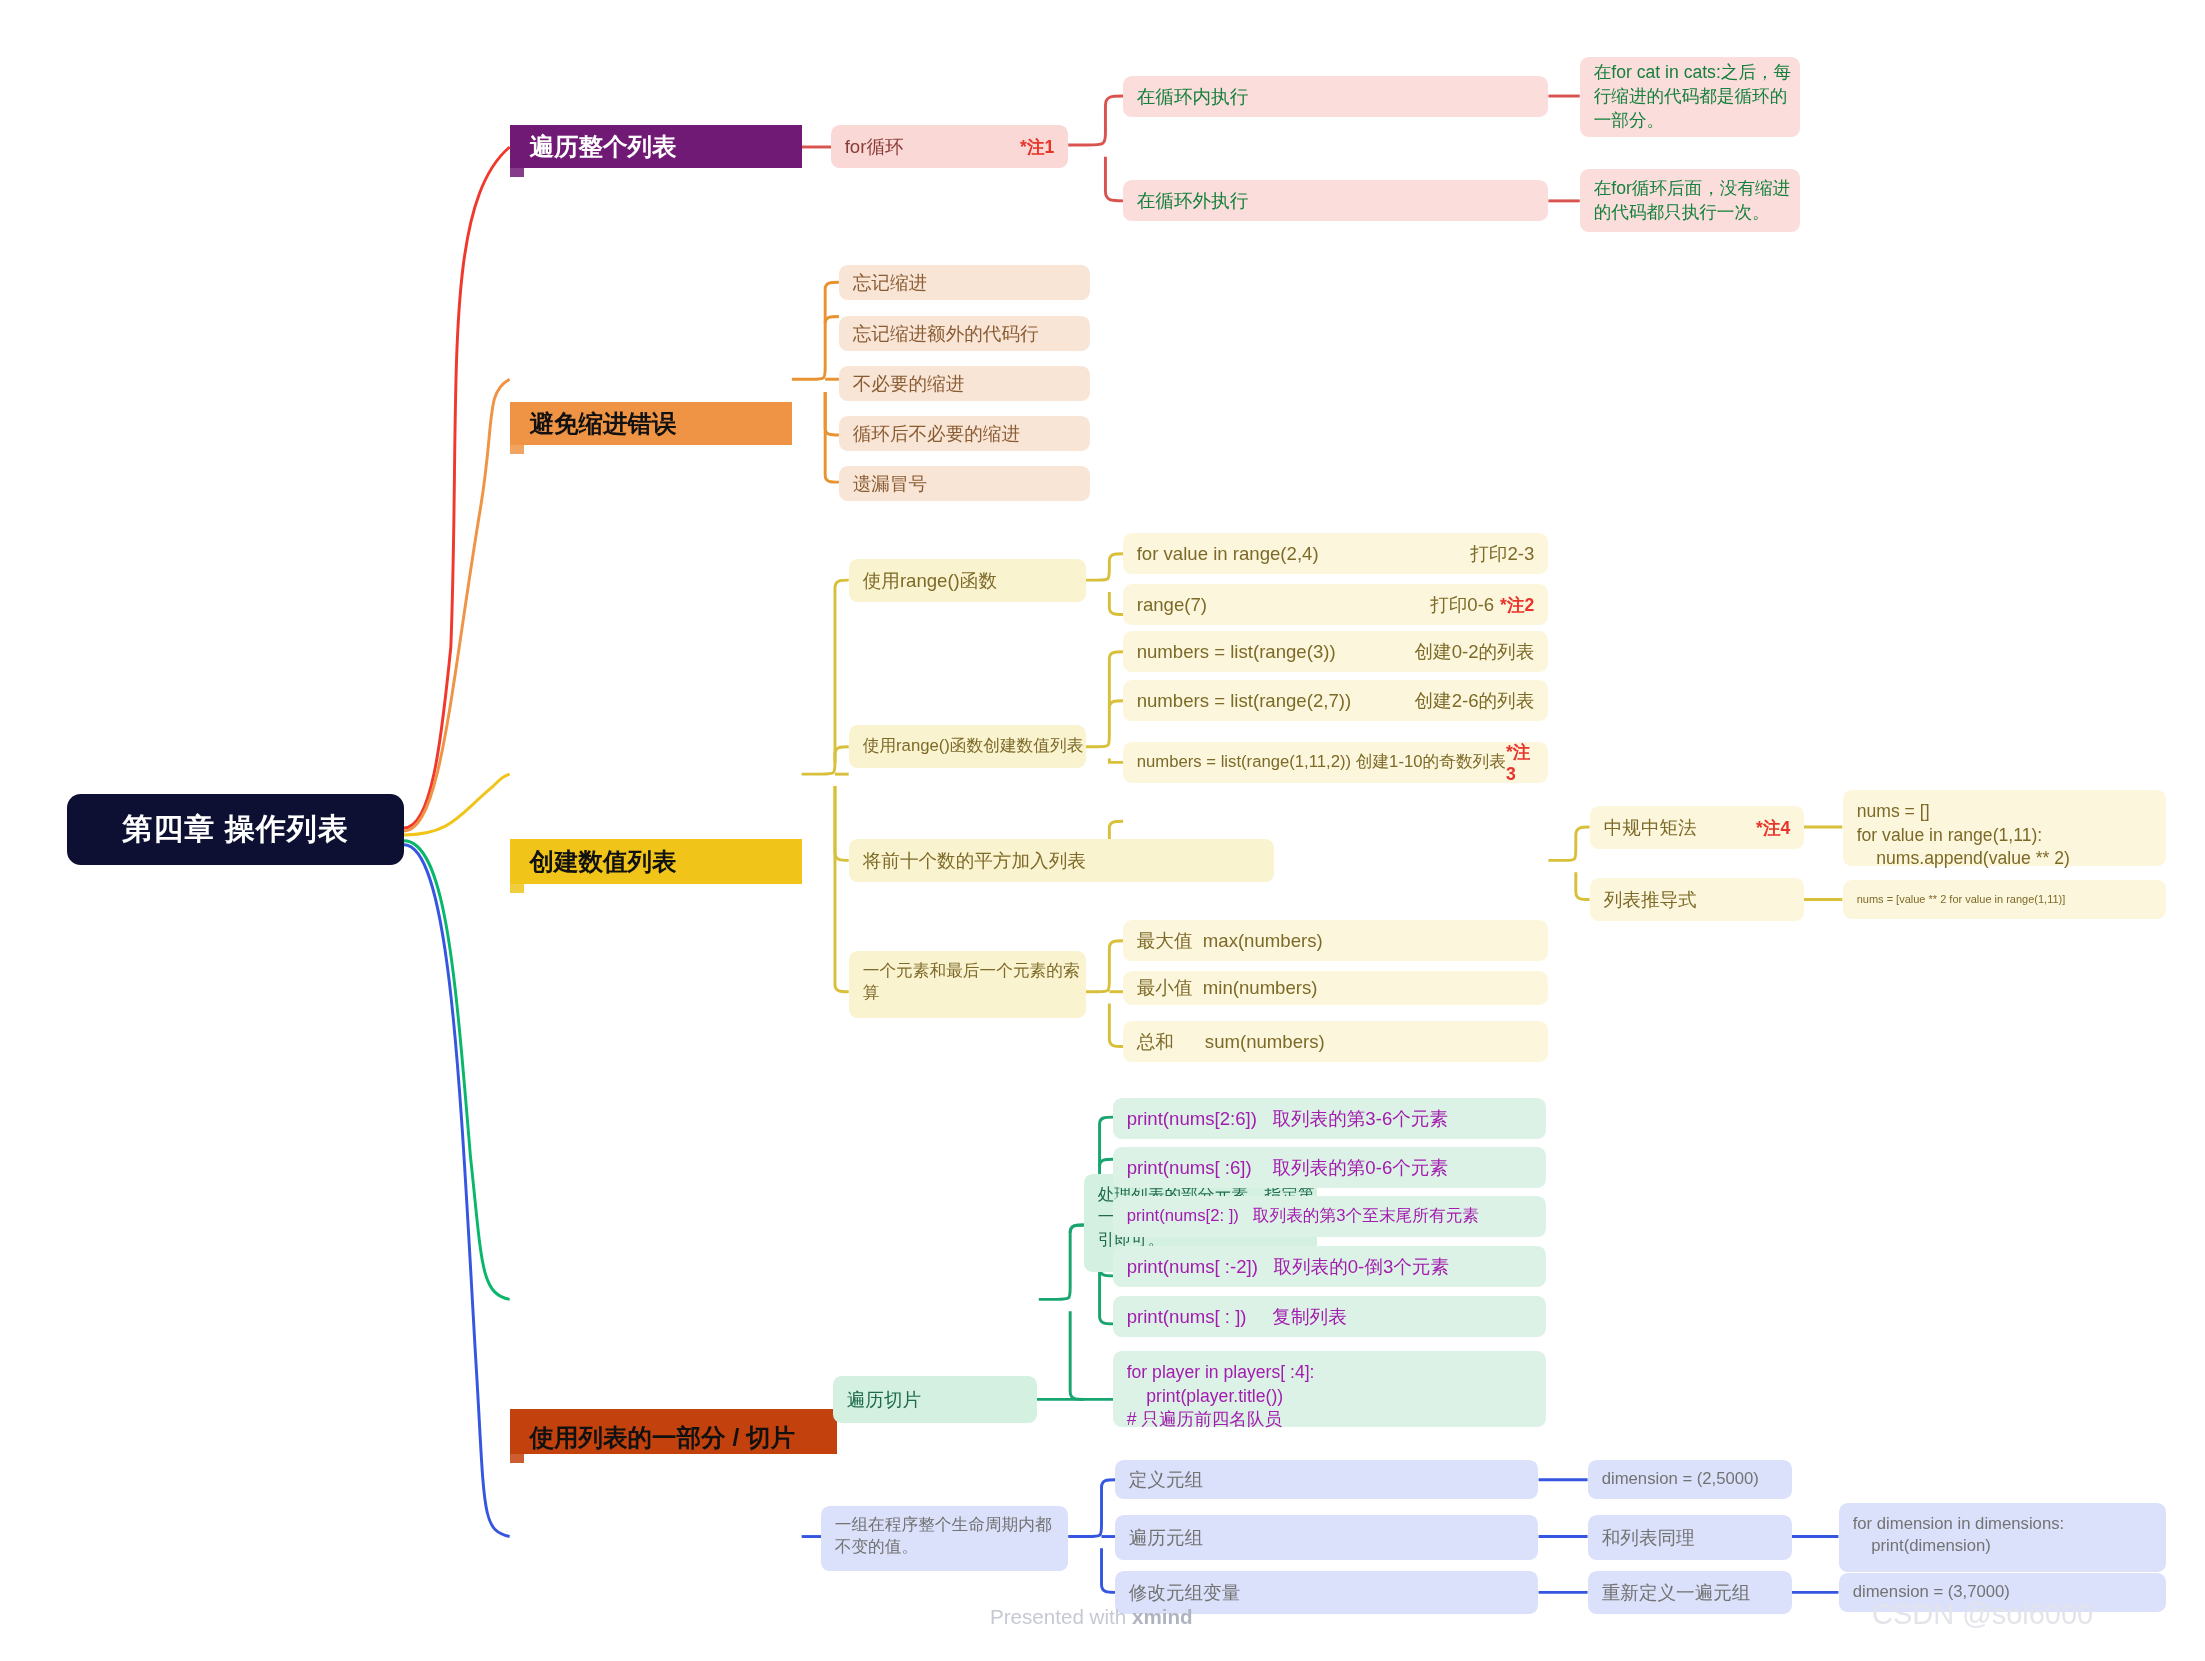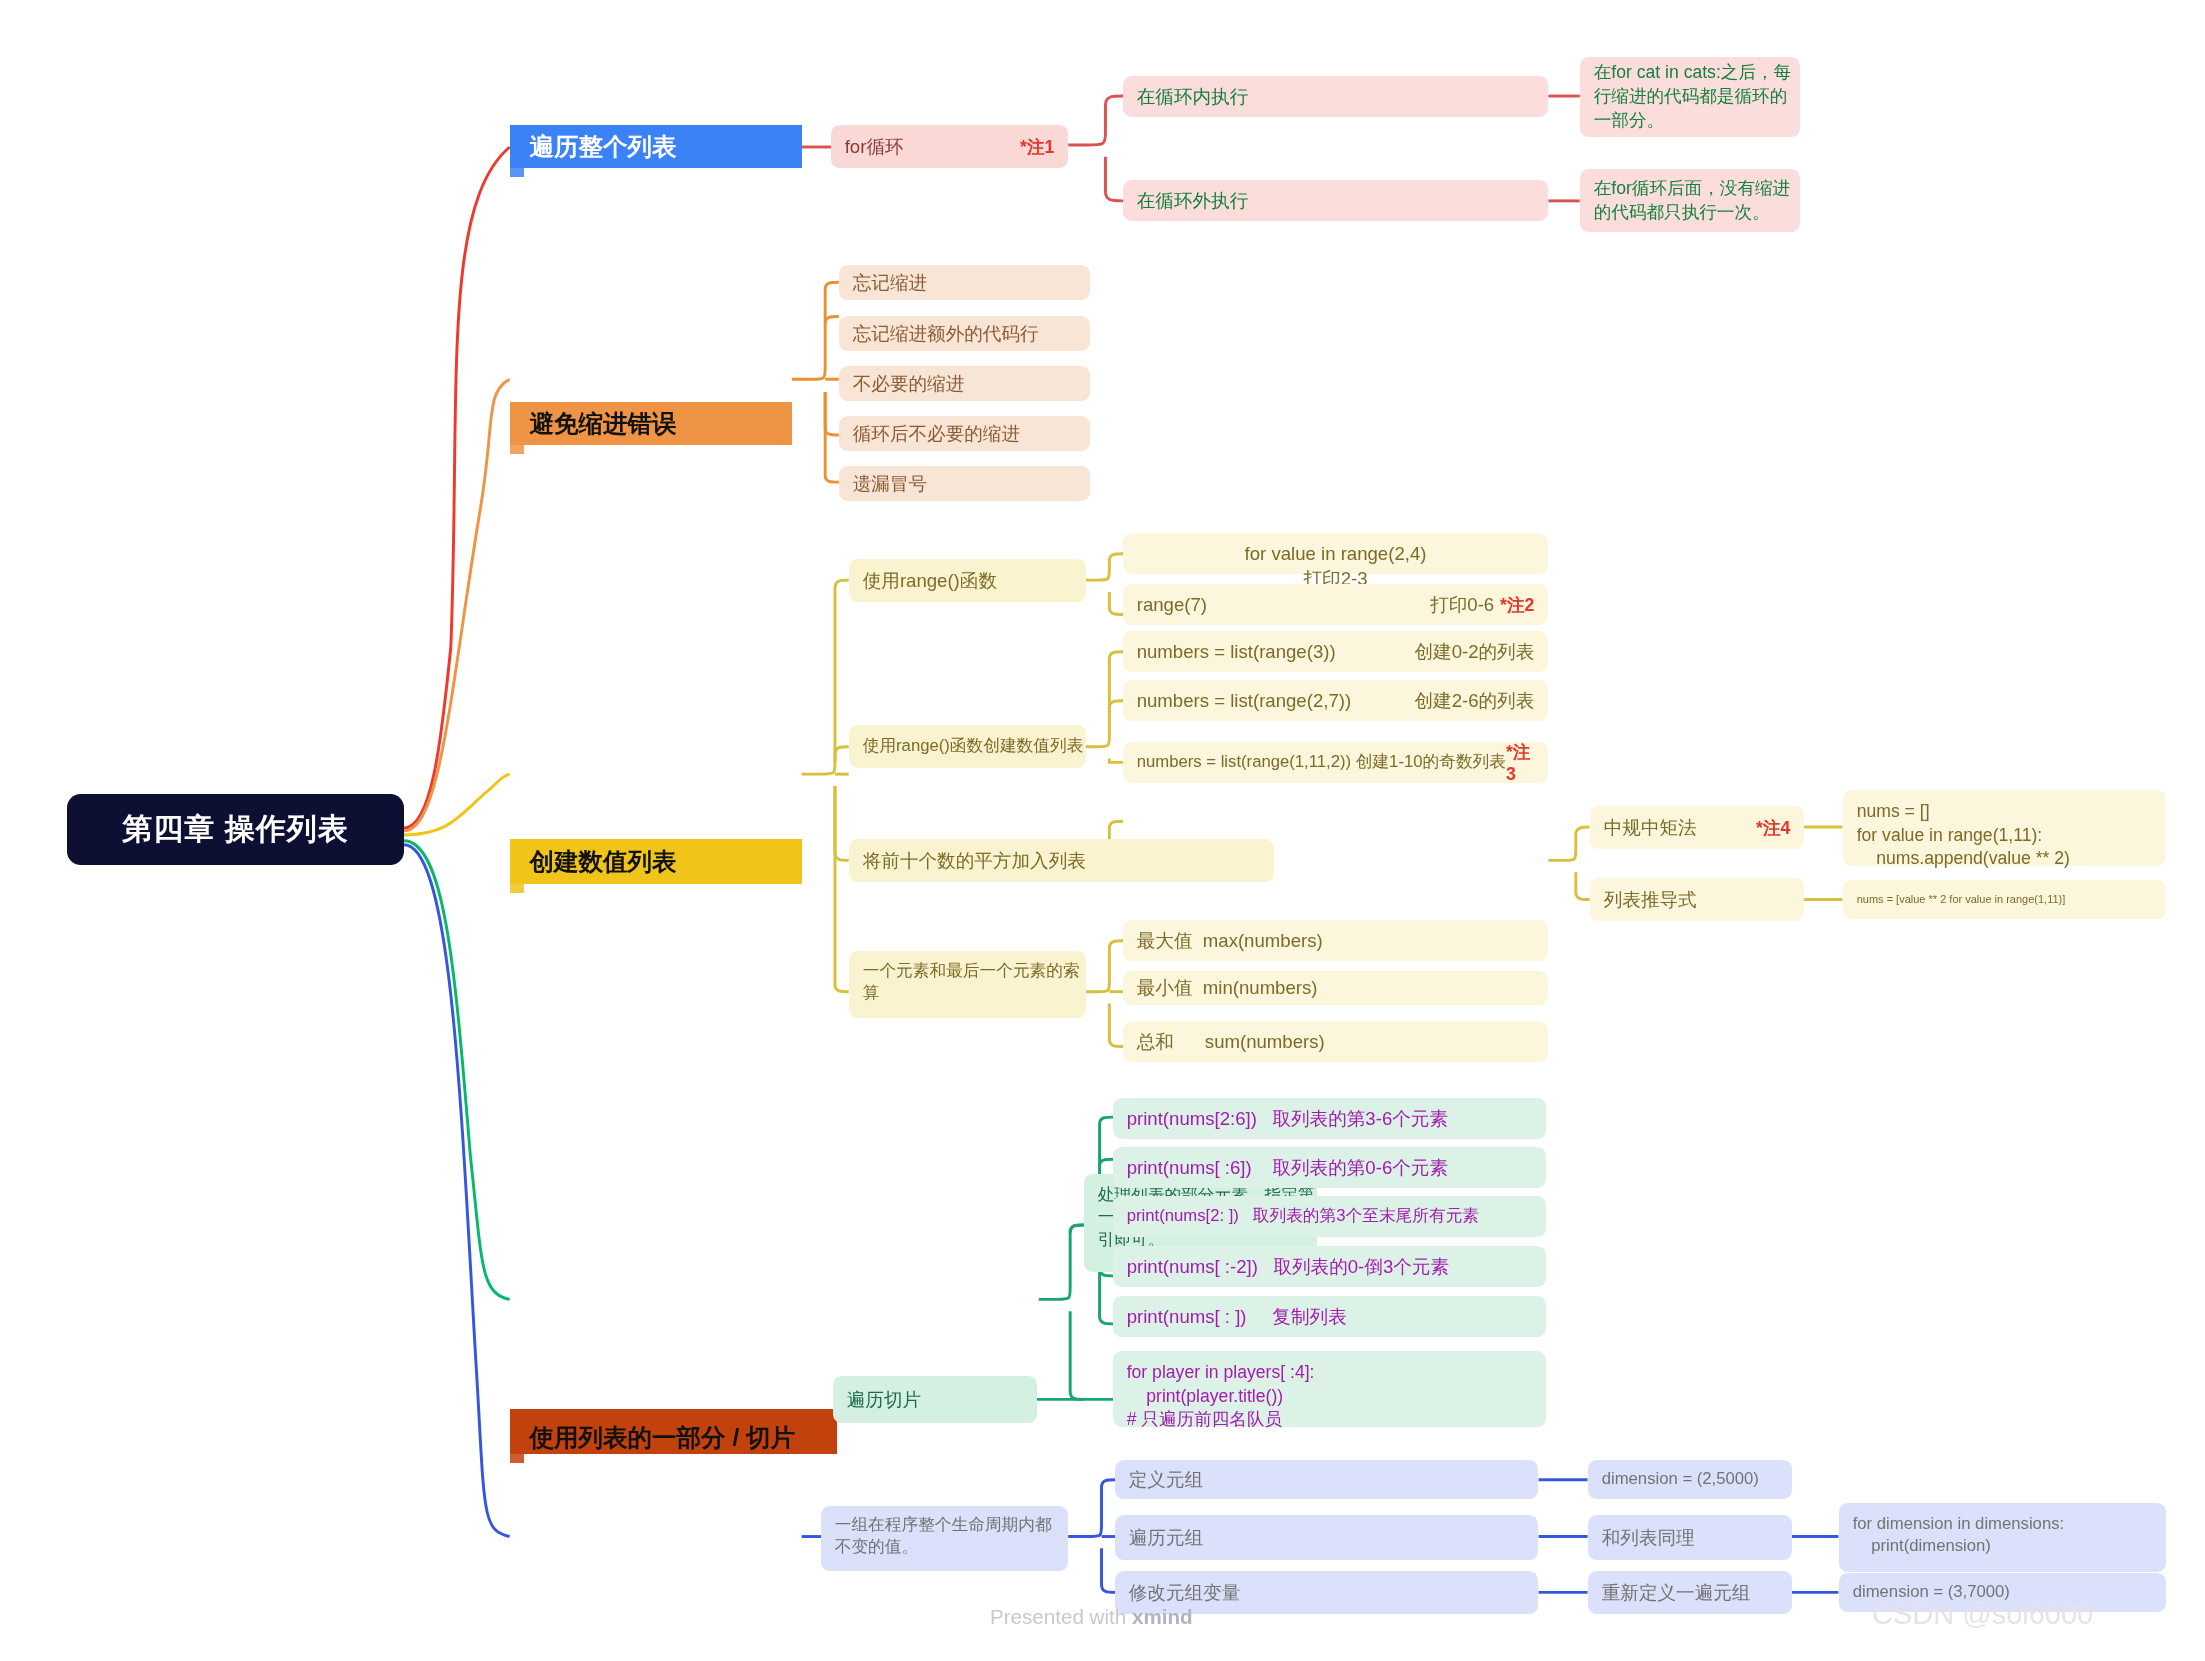--- a/index.html
+++ b/index.html
@@ -22,21 +22,21 @@
 
   
   .sub{border-radius:8.8px;font-size:18.6px;padding:7.8px 13.7px;}
   .sub.small{font-size:17.6px;}
   .code{font-size:17.6px;line-height:1.45;}
 
   .note{color:#e8342a;font-weight:bold;font-size:17.6px;}
   .spacer{flex:1 1 auto;}
 
   
-  .c-red-main{background:#3b82f6;}
+  .c-red-main{background:#701a75;}
   .c-red-sub{background:#fad8d6;color:#8a3b36;}
   .c-red-sub2{background:#fbdedc;color:#15803d;}
 
   .c-org-main{background:#ef9344;}
   .c-org-sub{background:#f9e5d6;color:#8a5c33;}
 
   .c-yel-main{background:#f0c419;}
   .c-yel-sub{background:#faf3cf;color:#7d6a28;}
   .c-yel-sub2{background:#fcf7dc;color:#7d6a28;}
 
@@ -167,21 +167,21 @@
     <span class="txt">遗漏冒号</span>
   </div>
 
   <div class="node main c-yel-main" style="left:510px;top:753px;width:292px;height:45px;">
     <span class="txt">创建数值列表</span>
   </div>
 
   <div class="node sub c-yel-sub" style="left:849px;top:559px;width:237px;height:43px;">
     <span class="txt">使用range()函数</span>
   </div>
-  <div class="node sub c-yel-sub2" style="left:1123px;top:533px;width:425px;height:41px;flex-direction:column;">
+  <div class="node sub c-yel-sub2" style="left:1123px;top:533px;width:425px;height:41px;">
     <span class="txt">for value in range(2,4)</span>
     <span class="spacer"></span>
     <span class="txt">打印2-3</span>
   </div>
   <div class="node sub c-yel-sub2" style="left:1123px;top:584px;width:425px;height:41px;">
     <span class="txt">range(7)</span>
     <span class="spacer"></span>
     <span class="txt">打印0-6</span>
     <span class="note" style="margin-left:5.9px;">*注2</span>
   </div>

